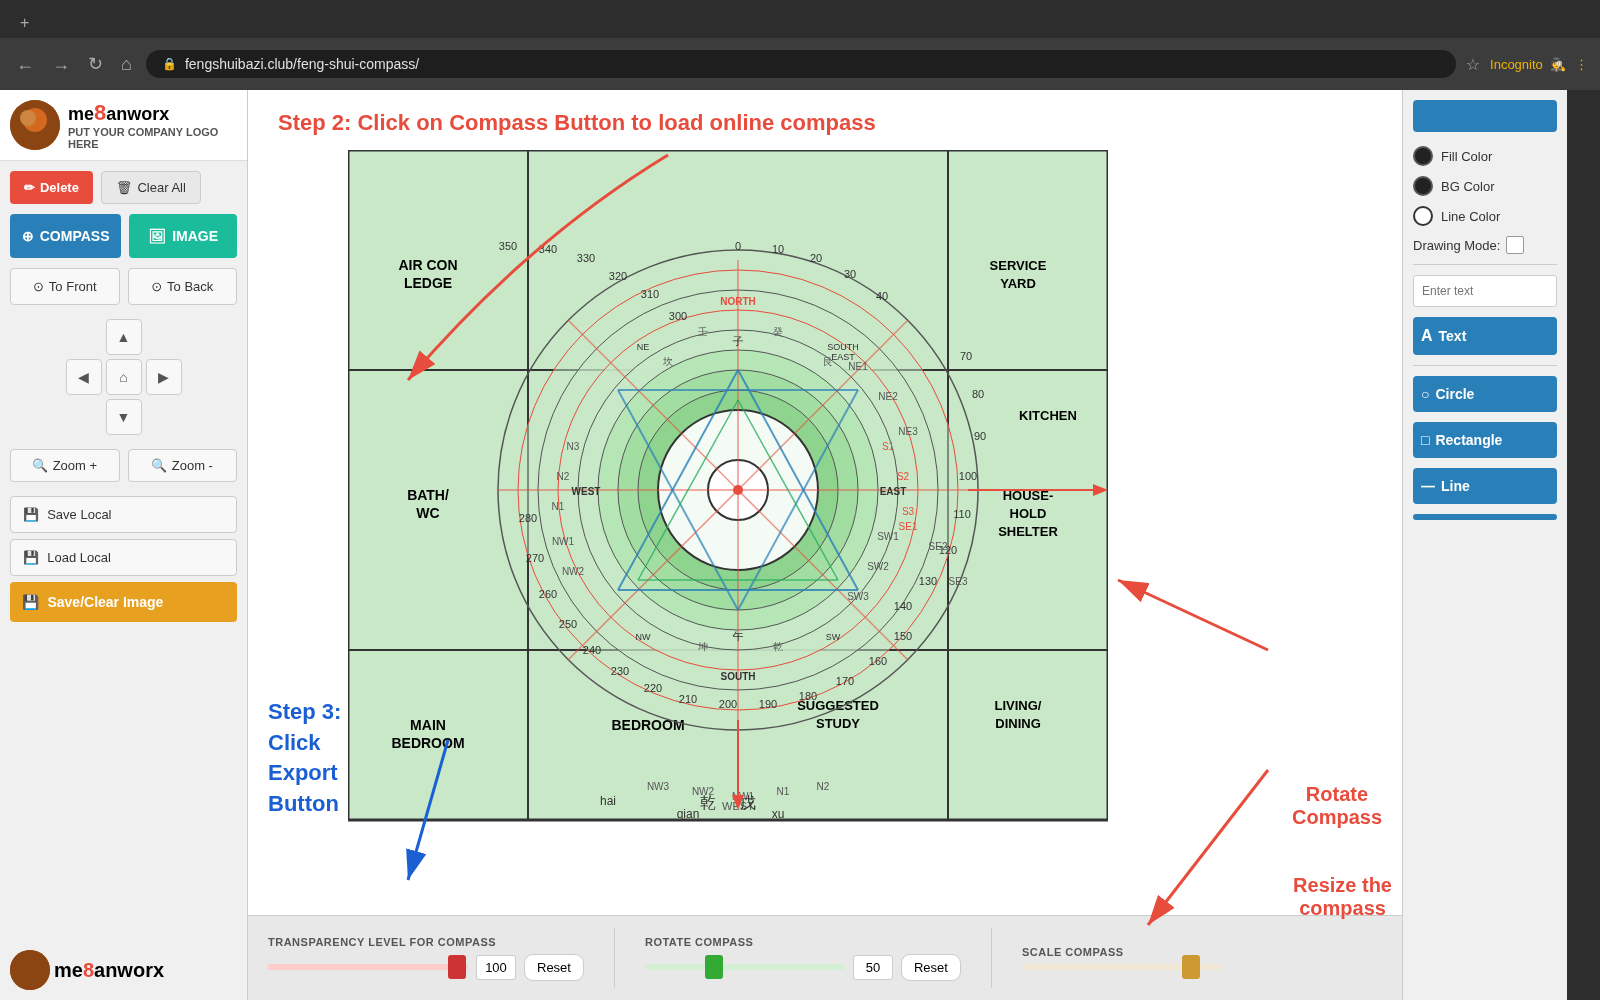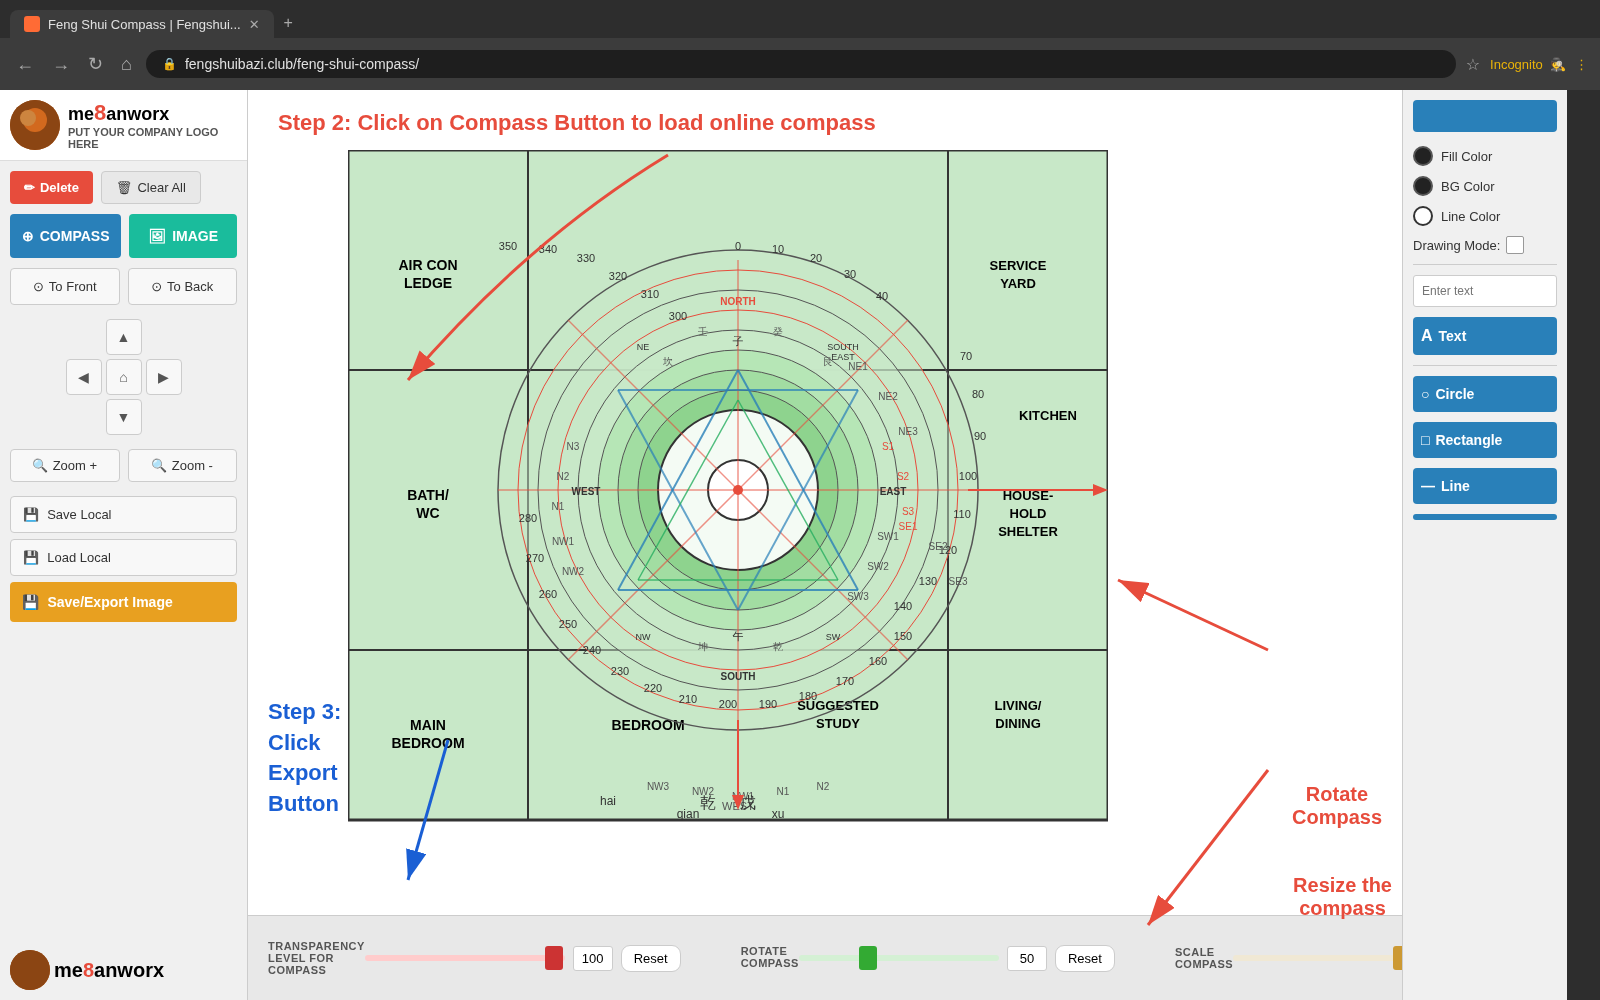--- a/index.html
+++ b/index.html
@@ -318,21 +318,22 @@
       height: 85px;
       background: #e8e8e8;
       border-top: 1px solid #ccc;
       display: flex;
       align-items: center;
       padding: 0 20px;
       gap: 20px;
     }
     .control-group {
       display: flex;
-      flex-direction: row;
+      flex-direction: column;
+      gap: 6px;
       justify-content: flex-end;
     }
     .control-label {
       font-size: 11px;
       color: #555;
       font-weight: bold;
       letter-spacing: 0.5px;
     }
     .control-row {
       display: flex;
@@ -461,25 +462,20 @@
       left: 100px;
       width: 760px;
       height: 700px;
     }
   </style>
 </head>
 <body>
 
 <div class="browser-chrome">
   <div class="tab-bar">
-    <div class="tab">
-      <span class="favicon"></span>
-      <span>Feng Shui Compass | Fengshui...</span>
-      <span class="close-tab">✕</span>
-    </div>
     <button class="new-tab-btn">+</button>
   </div>
   <div class="address-bar-row">
     <button class="nav-btn">←</button>
     <button class="nav-btn">→</button>
     <button class="nav-btn">↻</button>
     <button class="nav-btn">⌂</button>
     <div class="address-bar">
       <span class="lock-icon">🔒</span>
       <span>fengshuibazi.club/feng-shui-compass/</span>
@@ -574,21 +570,21 @@
       <button class="btn-file">
         <span>💾</span>
         <span>Save Local</span>
       </button>
       <button class="btn-file">
         <span>💾</span>
         <span>Load Local</span>
       </button>
       <button class="btn-export">
         <span>💾</span>
-        <span>Save/Export Image</span>
+        <span>Save/Clear Image</span>
       </button>
     </div>
 
     <div class="bottom-logo">
       <div class="logo-img" style="width:40px;height:40px;">
         <svg width="40" height="40" viewBox="0 0 40 40">
           <circle cx="20" cy="20" r="20" fill="#8B4513"></circle>
         </svg>
       </div>
       <div class="bottom-brand">

